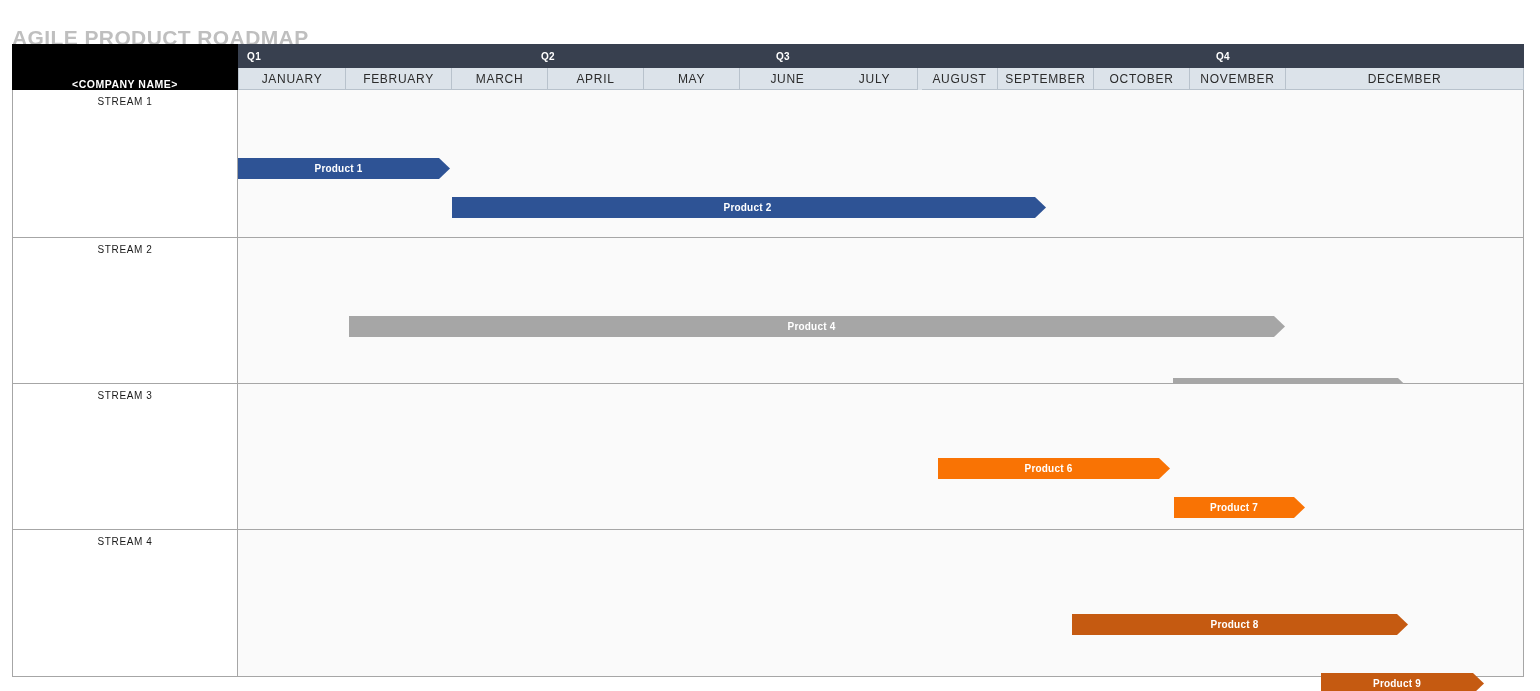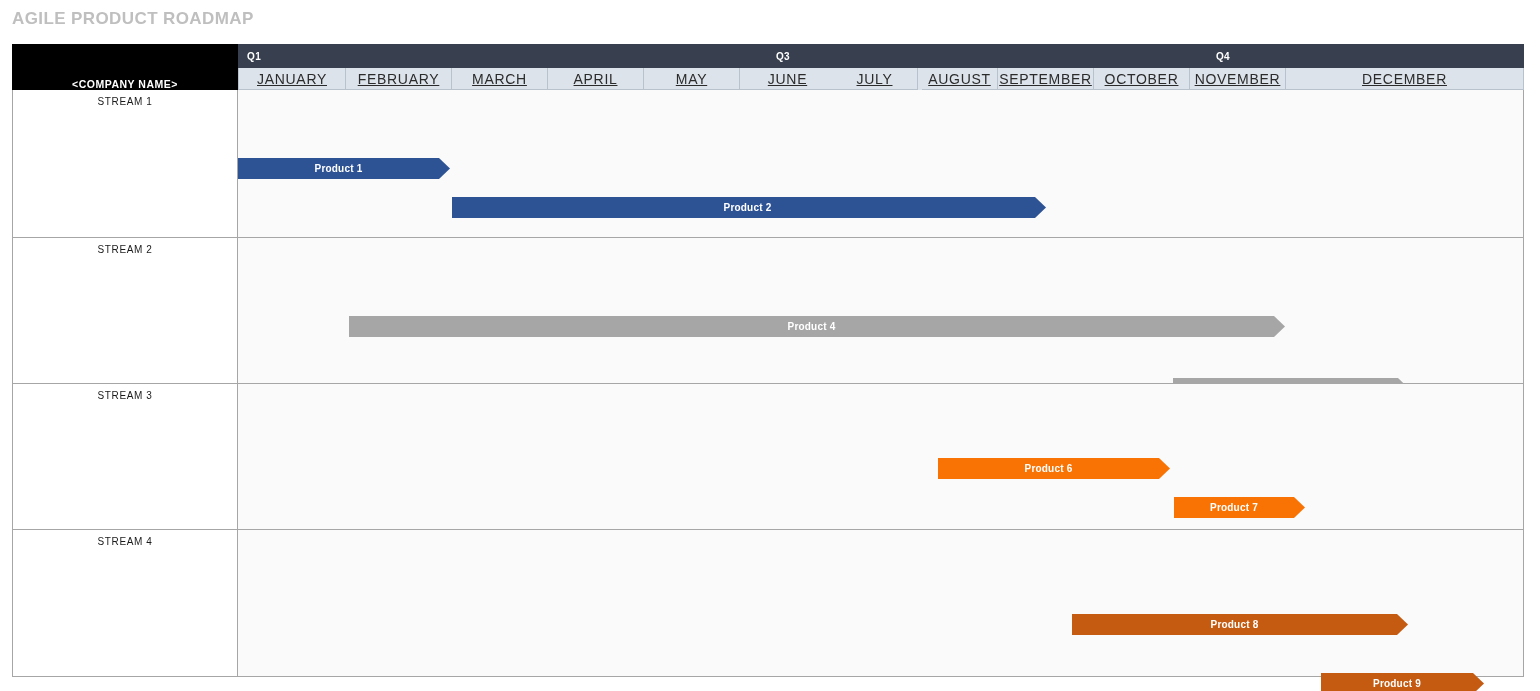--- a/index.html
+++ b/index.html
@@ -13,22 +13,22 @@
     width: 1540px;
     height: 691px;
     overflow: hidden;
     background: #ffffff;
   }
 
   
   #title {
     position: absolute;
     left: 12px;
-    top: 9px;
-    font-size: 17px;
+    top: 26px;
+    font-size: 21px;
     font-weight: bold;
     letter-spacing: 0.4px;
     color: #bfbfbf;
     white-space: nowrap;
   }
 
   
   #board {
     position: absolute;
     left: 12px;
@@ -89,27 +89,26 @@
     background: #dce3ea;
   }
   .month-cell {
     position: absolute;
     top: 0;
     height: 22px;
     background: #dce3ea;
     border-right: 1px solid #b8c2cc;
     border-bottom: 1px solid #b8c2cc;
     color: #2b2b2b;
-    font-size: 14px;
+    font-size: 12px;
     letter-spacing: 0.7px;
     display: flex;
     align-items: center;
     justify-content: center;
     box-sizing: border-box;
-    text-decoration: underline;
   }
   .month-cell.first { border-left: 1px solid #b8c2cc; }
 
   
   .stream-row {
     position: absolute;
     left: 0;
     width: 1512px;
     box-sizing: border-box;
   }
@@ -173,20 +172,23 @@
   <div id="board">
 
     <div id="company-cell">
       <span>&lt;COMPANY NAME&gt;</span>
     </div>
 
     <div id="quarter-row">
         <div class="quarter-cell q-left" style="left: 0px; width: 214px;">
           <span>Q1</span>
         </div>
+        <div class="quarter-cell q-center" style="left: 214px; width: 192px;">
+          <span>Q2</span>
+        </div>
         <div class="quarter-cell q-center" style="left: 406px; width: 278px;">
           <span>Q3</span>
         </div>
         <div class="quarter-cell q-center" style="left: 684px; width: 602px;">
           <span>Q4</span>
         </div>
       </div>
     <div id="month-row">
         <div class="month-cell first" style="left: 0px; width: 108px;">
           <span>JANUARY</span>

